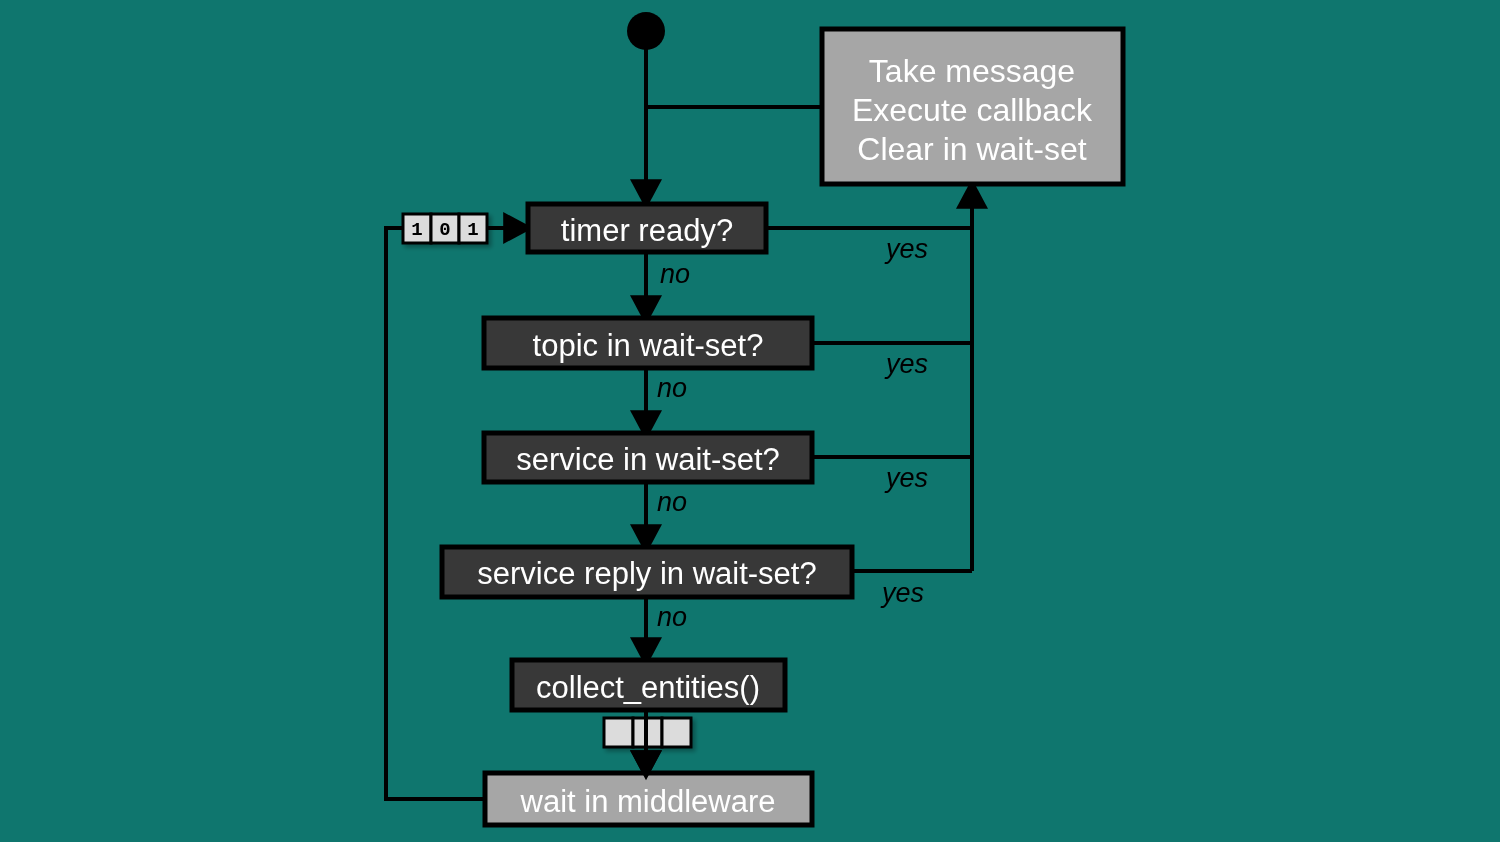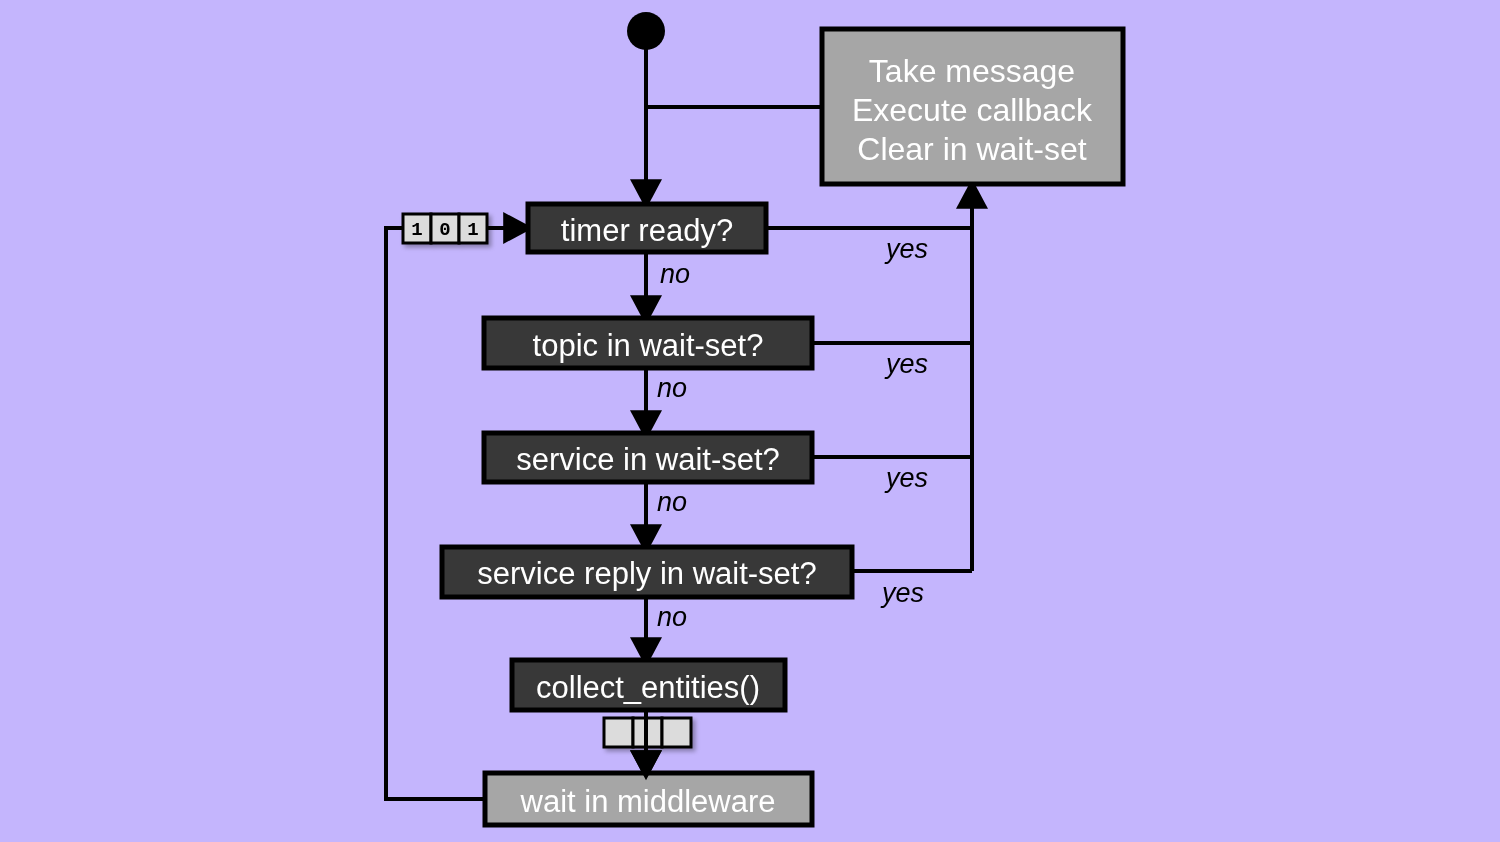--- a/index.html
+++ b/index.html
@@ -7,21 +7,21 @@
     padding: 0;
     background: #ffffff;
   }
   body {
     font-family: "Liberation Sans", sans-serif;
   }
   #canvas {
     position: relative;
     width: 1500px;
     height: 842px;
-    background: #c4b5fd;
+    background: #0f766e;
     overflow: hidden;
   }
   #flow-svg {
     position: absolute;
     left: 0;
     top: 0;
     width: 1500px;
     height: 842px;
   }
   .node-text {

